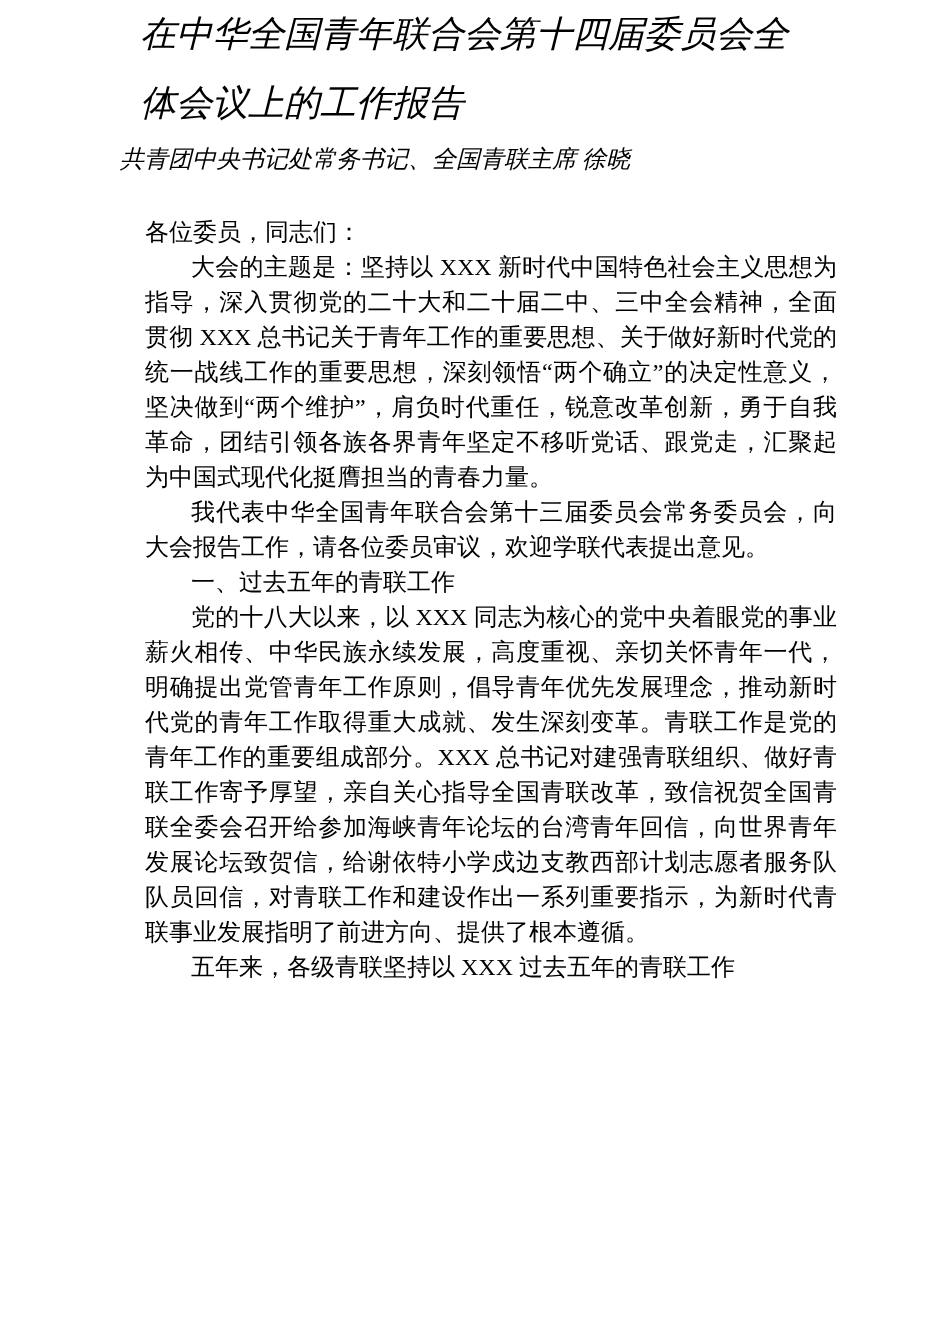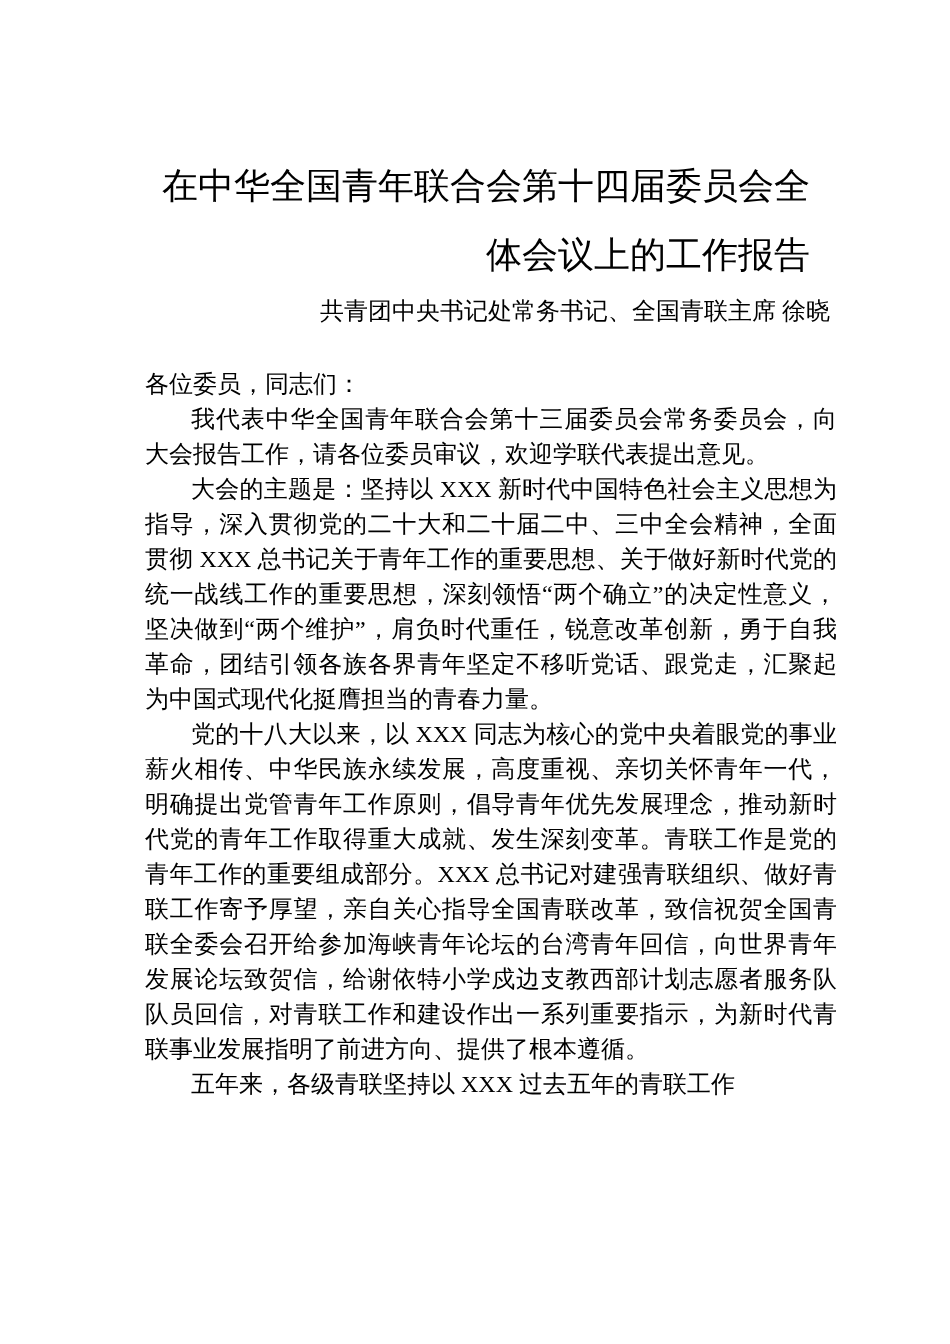--- a/index.html
+++ b/index.html
@@ -15,22 +15,22 @@
       
       font-family: "Liberation Serif", "DejaVu Serif", sans-serif;
     }
     .page {
       width: 950px;
       height: 1344px;
       background: #ffffff;
       box-sizing: border-box;
     }
     .doc-header {
-      padding-top: 152px;
-      text-align: right;
+      text-align: left;
+      font-style: italic;
     }
     .doc-title {
       font-size: 36px;
       line-height: 69px;
       font-weight: 400;
       margin: 0 140px;
     }
     .doc-byline {
       font-size: 24px;
       line-height: 35px;
@@ -60,19 +60,20 @@
 
 <div class="page">
 
   <div class="doc-header">
     <h1 class="doc-title">在中华全国青年联合会第十四届委员会全体会议上的工作报告</h1>
     <div class="doc-byline">共青团中央书记处常务书记、全国青联主席 徐晓</div>
   </div>
 
   <div class="doc-content">
     <p class="salutation">各位委员，同志们：</p>
+    <p class="indent">大会的主题是：坚持以 XXX 新时代中国特色社会主义思想为指导，深入贯彻党的二十大和二十届二中、三中全会精神，全面贯彻 XXX 总书记关于青年工作的重要思想、关于做好新时代党的统一战线工作的重要思想，深刻领悟“两个确立”的决定性意义，坚决做到“两个维护”，肩负时代重任，锐意改革创新，勇于自我革命，团结引领各族各界青年坚定不移听党话、跟党走，汇聚起为中国式现代化挺膺担当的青春力量。</p>
     <p class="indent">我代表中华全国青年联合会第十三届委员会常务委员会，向大会报告工作，请各位委员审议，欢迎学联代表提出意见。</p>
-    <p class="indent">大会的主题是：坚持以 XXX 新时代中国特色社会主义思想为指导，深入贯彻党的二十大和二十届二中、三中全会精神，全面贯彻 XXX 总书记关于青年工作的重要思想、关于做好新时代党的统一战线工作的重要思想，深刻领悟“两个确立”的决定性意义，坚决做到“两个维护”，肩负时代重任，锐意改革创新，勇于自我革命，团结引领各族各界青年坚定不移听党话、跟党走，汇聚起为中国式现代化挺膺担当的青春力量。</p>
+    <p class="indent">一、过去五年的青联工作</p>
     <p class="indent">党的十八大以来，以 XXX 同志为核心的党中央着眼党的事业薪火相传、中华民族永续发展，高度重视、亲切关怀青年一代，明确提出党管青年工作原则，倡导青年优先发展理念，推动新时代党的青年工作取得重大成就、发生深刻变革。青联工作是党的青年工作的重要组成部分。XXX 总书记对建强青联组织、做好青联工作寄予厚望，亲自关心指导全国青联改革，致信祝贺全国青联全委会召开给参加海峡青年论坛的台湾青年回信，向世界青年发展论坛致贺信，给谢依特小学戍边支教西部计划志愿者服务队队员回信，对青联工作和建设作出一系列重要指示，为新时代青联事业发展指明了前进方向、提供了根本遵循。</p>
     <p class="indent">五年来，各级青联坚持以 XXX 过去五年的青联工作</p>
   </div>
 
 </div>
 
 </body></html>

